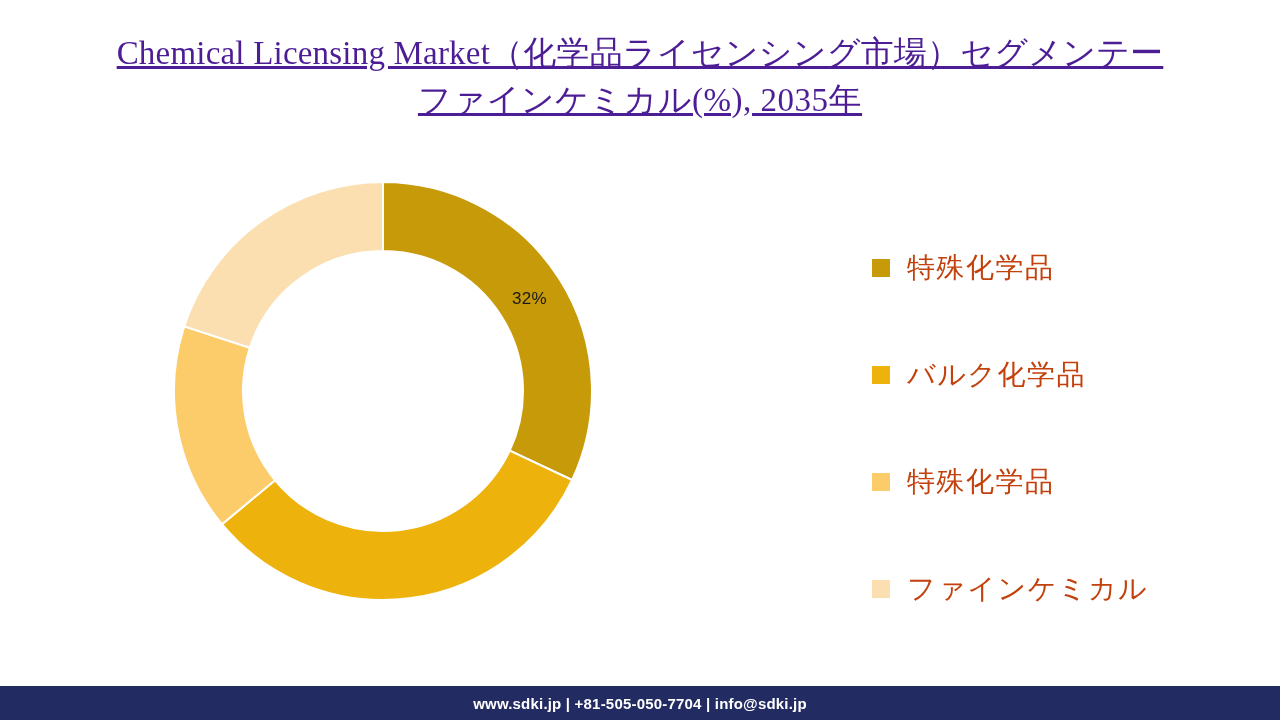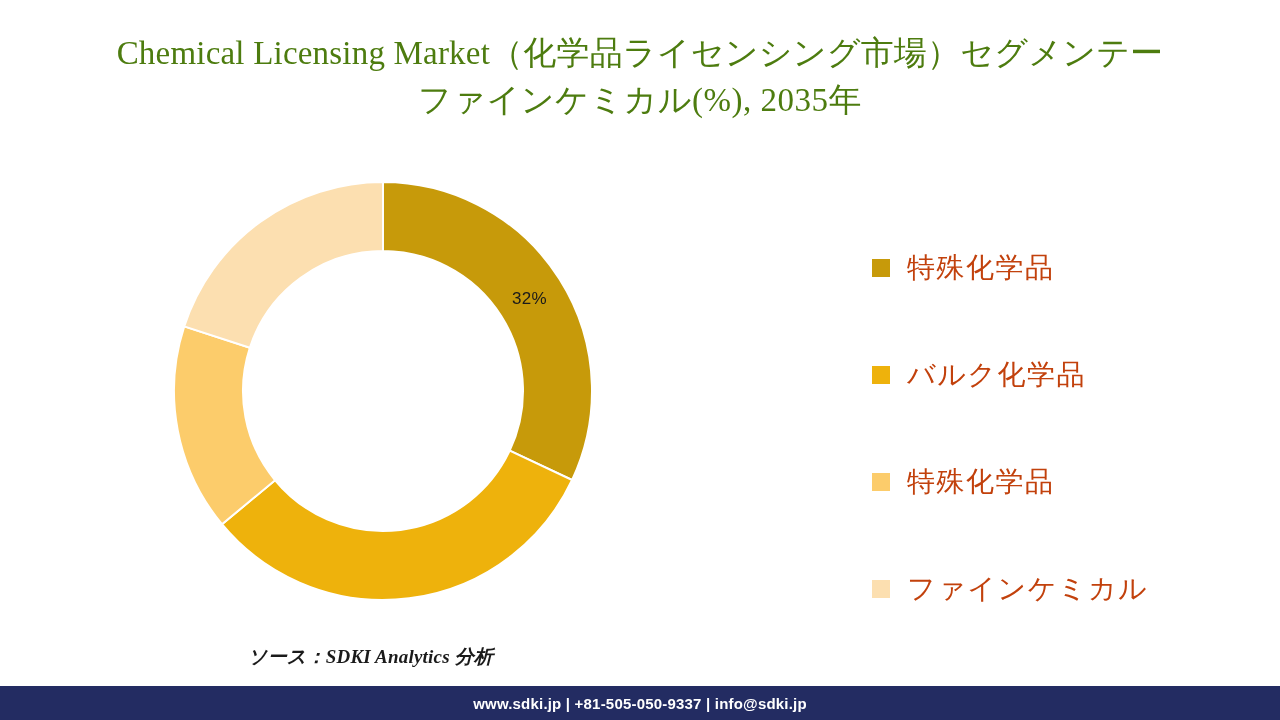--- a/index.html
+++ b/index.html
@@ -124,21 +124,21 @@
     font-weight: bold;
     color: #ffffff;
     letter-spacing: 0.2px;
   }
 </style>
 </head>
 <body>
 
 <div id="slide">
 
-  <div id="title" style="color: #4d7c0f;">
+  <div id="title" style="color: #4c1d95; text-decoration: underline;">
     <span class="tline tline1">Chemical Licensing Market（化学品ライセンシング市場）セグメンテー</span>
     <span class="tline tline2">ファインケミカル(%), 2035年</span>
   </div>
 
   <div id="chart-area">
     <svg id="donut-svg" width="500" height="490" viewBox="0 0 500 490">
       <g id="donut-slices">
           <path d="M 243 32 A 209 209 0 0 1 432.10885396539805 329.9878719371002 L 369.6757873452427 300.60910081911015 A 140 140 0 0 0 243 101 Z" fill="#c79a0a" stroke="#ffffff" stroke-width="2"></path>
           <path d="M 432.10885396539805 329.9878719371002 A 209 209 0 0 1 81.96273225986008 374.2216138574762 L 135.1281460113895 330.2393585648166 A 140 140 0 0 0 369.6757873452427 300.60910081911015 Z" fill="#eeb20c" stroke="#ffffff" stroke-width="2"></path>
           <path d="M 81.96273225986008 374.2216138574762 A 209 209 0 0 1 44.22918809431292 176.41544817563593 L 109.85208771867852 197.73762078750732 A 140 140 0 0 0 135.1281460113895 330.2393585648166 Z" fill="#fccc6b" stroke="#ffffff" stroke-width="2"></path>
@@ -160,19 +160,18 @@
     <div class="legend-item">
       <span class="legend-swatch" style="background: rgb(252, 204, 107);"></span>
       <span class="legend-label">特殊化学品</span>
     </div>
     <div class="legend-item">
       <span class="legend-swatch" style="background: rgb(252, 223, 176);"></span>
       <span class="legend-label">ファインケミカル</span>
     </div>
   </div>
 
-  <div id="source">ソース：SDKI Analytics 分析</div>
 
   <div id="footer" style="background: rgb(35, 44, 98);">
-    <span id="footer-text">www.sdki.jp | +81-505-050-9337 | info@sdki.jp</span>
+    <span id="footer-text">www.sdki.jp | +81-505-050-7704 | info@sdki.jp</span>
   </div>
 
 </div>
 
 </body></html>

